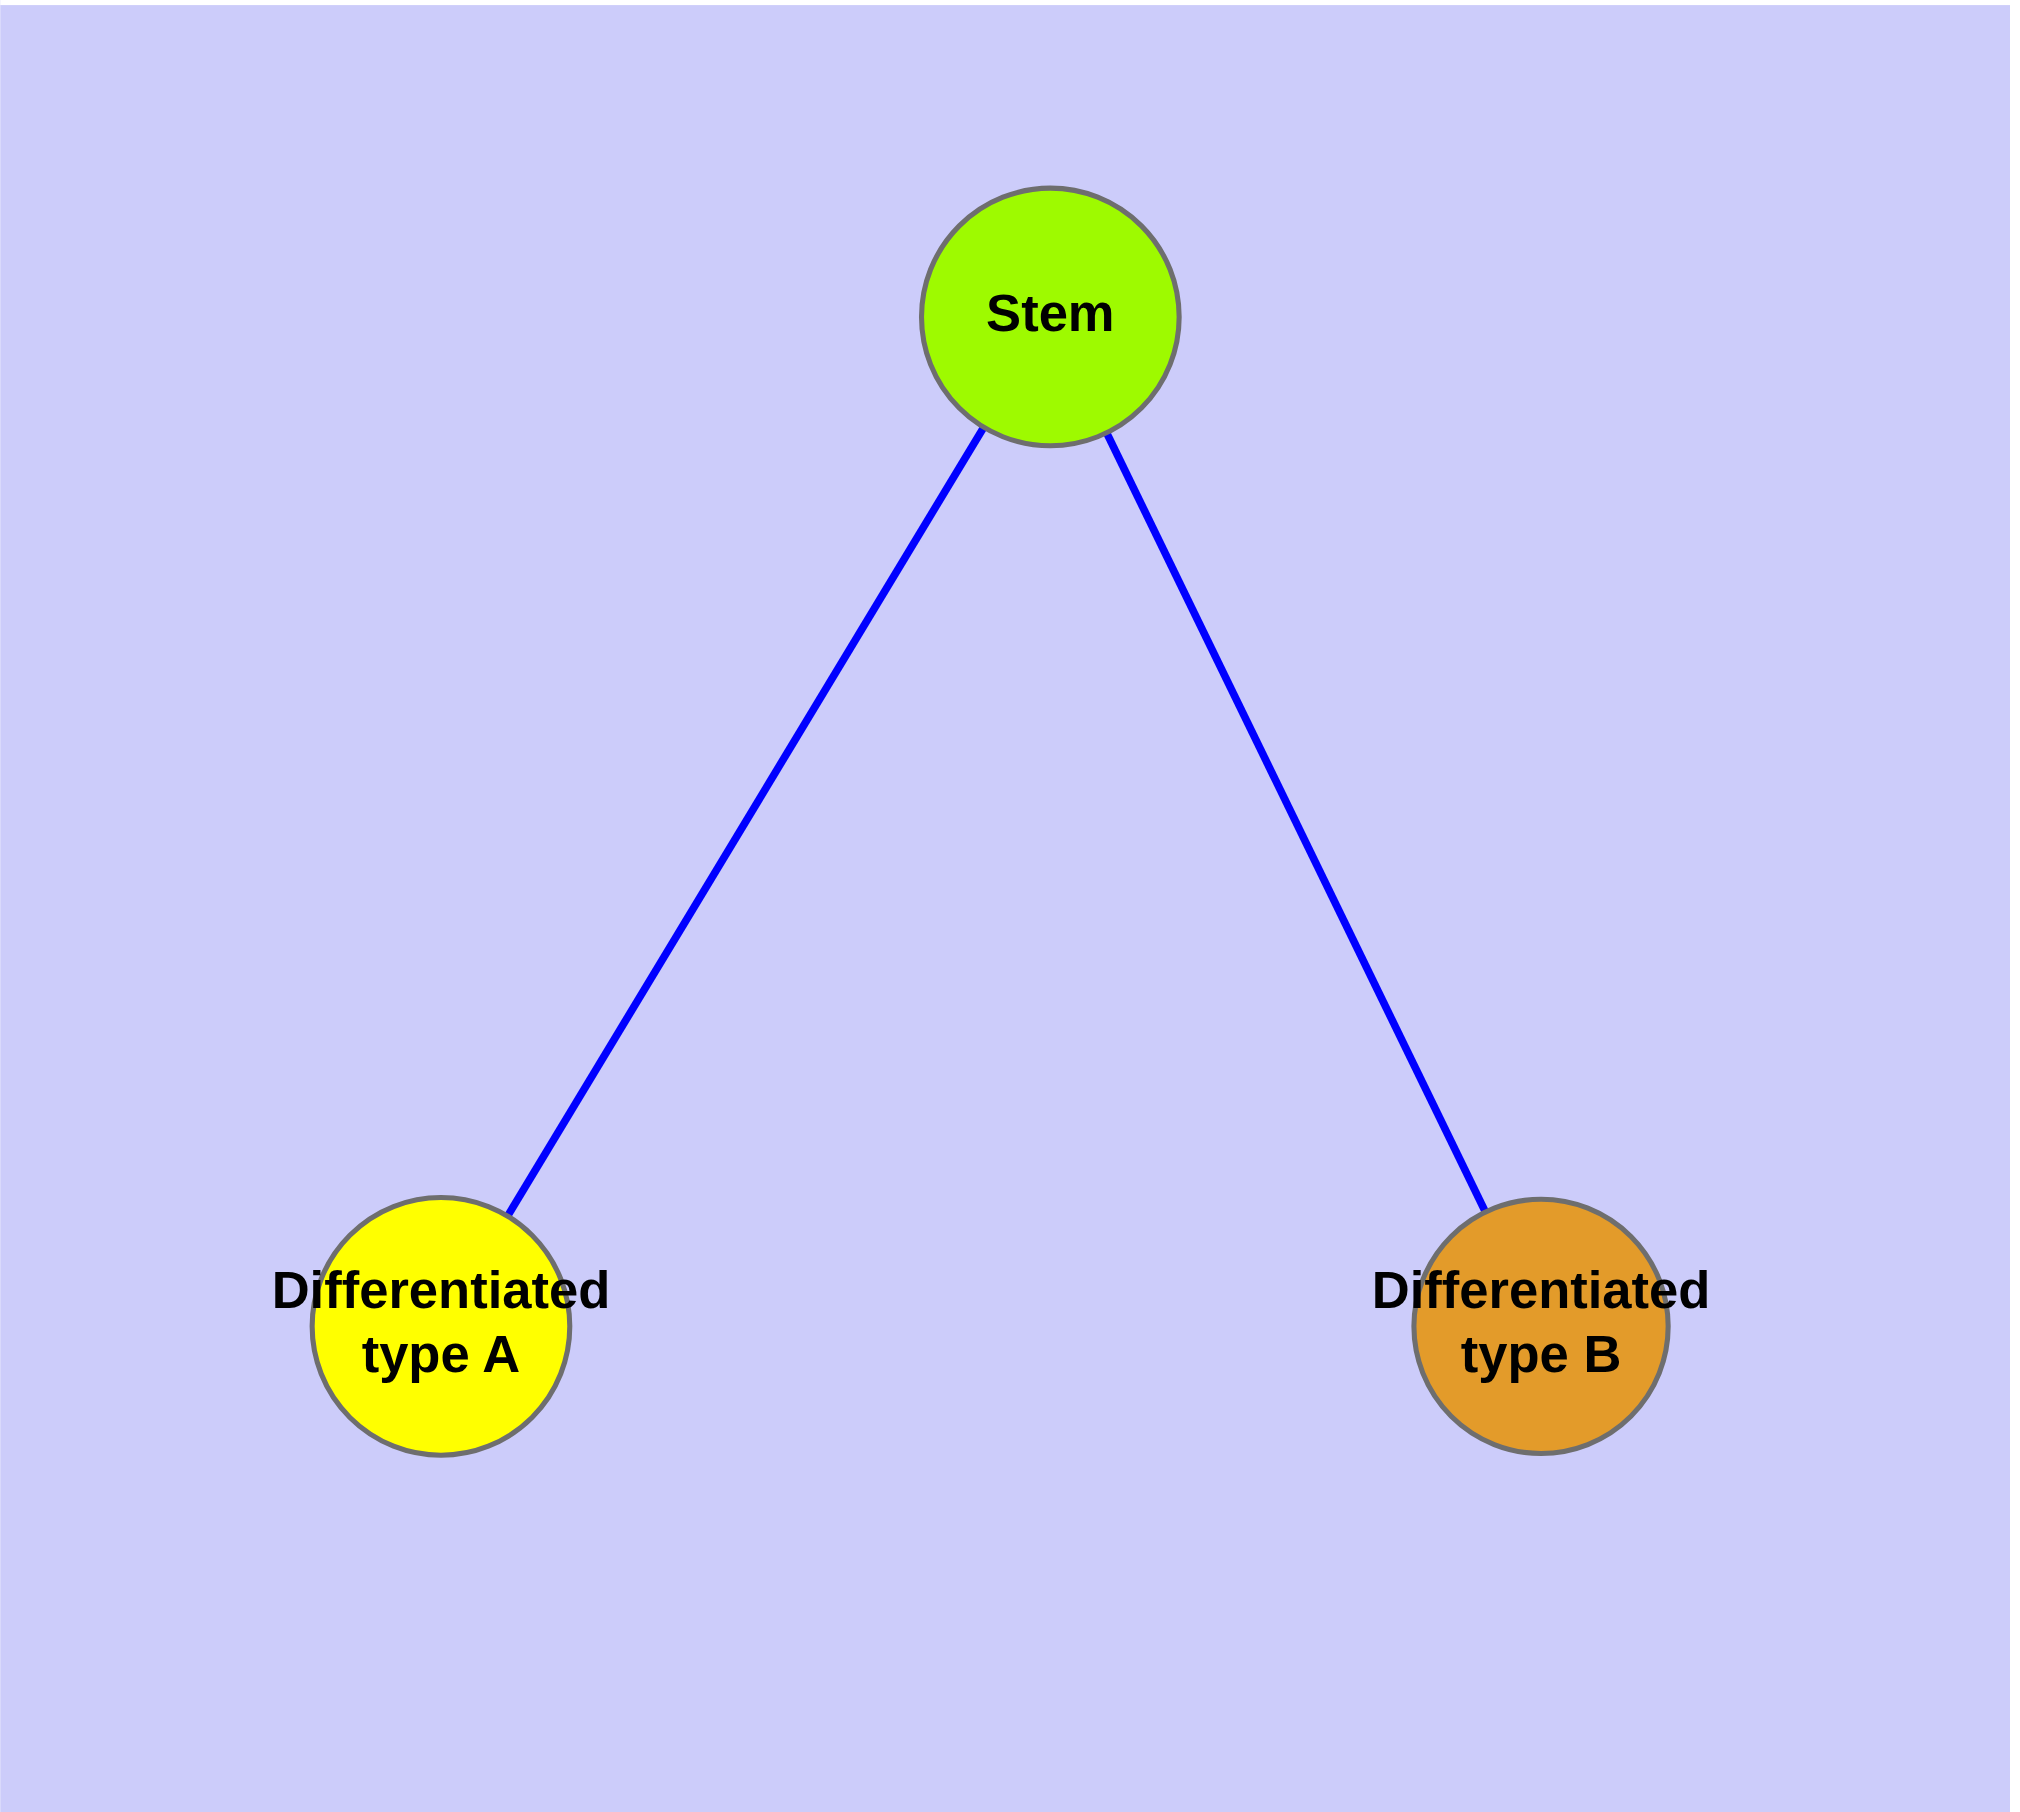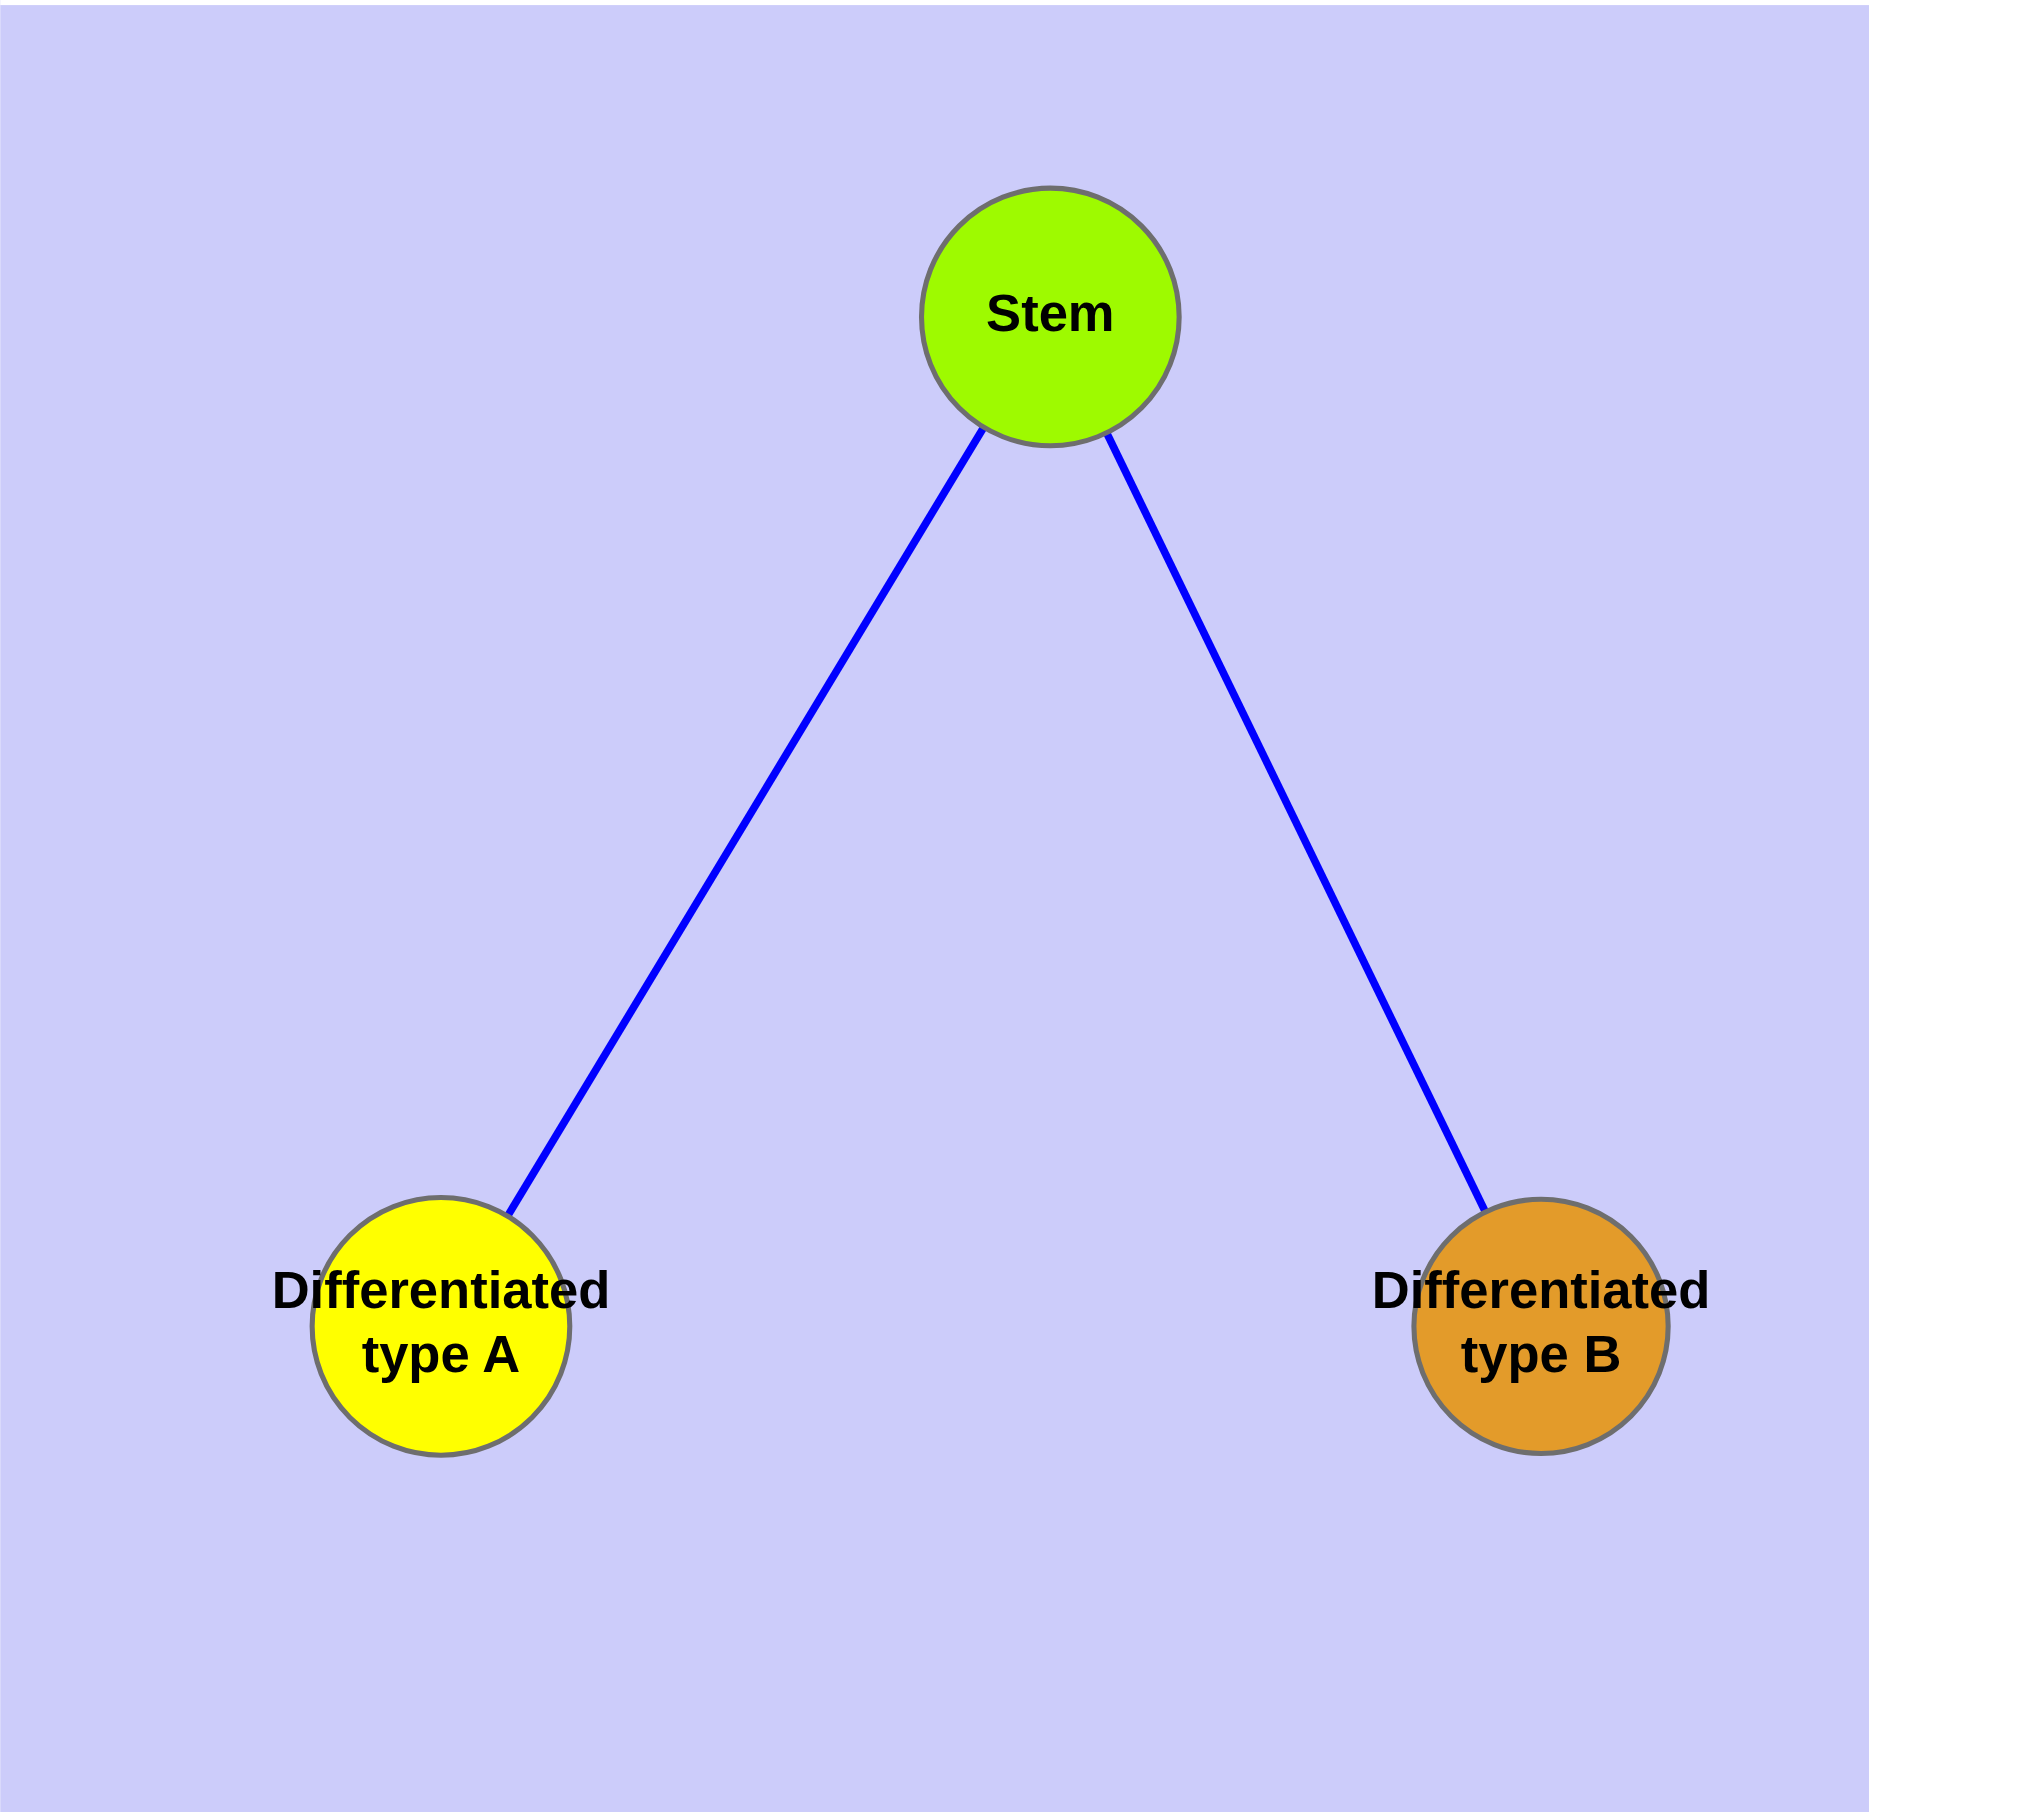--- a/index.html
+++ b/index.html
@@ -2,21 +2,21 @@
 <html style="font-size:13.6px"><head>
 <meta charset="utf-8">
 <style>
   html, body {
     margin: 0;
     padding: 0;
     background: #ffffff;
   }
   #canvas {
     position: relative;
-    width: 1869px;
+    width: 2010px;
     height: 1812px;
     overflow: hidden;
     font-family: "Liberation Sans", sans-serif;
   }
   #graph-svg {
     position: absolute;
     top: 0;
     left: 0;
     width: 2021px;
     height: 1812px;

